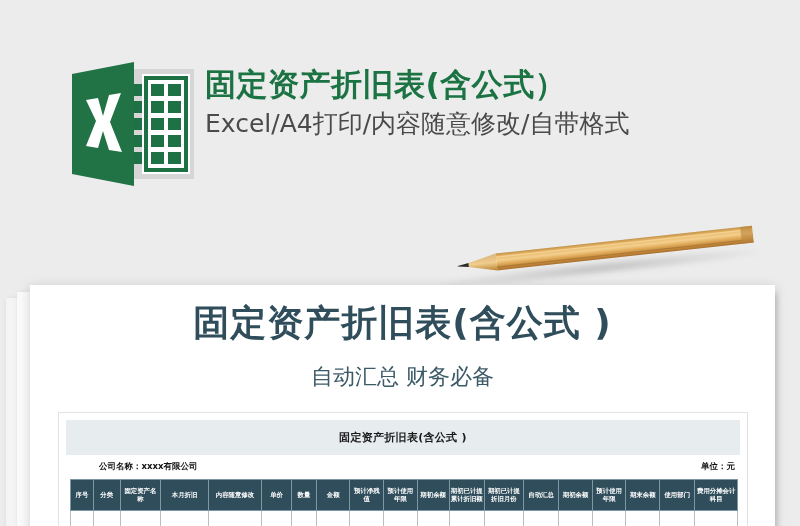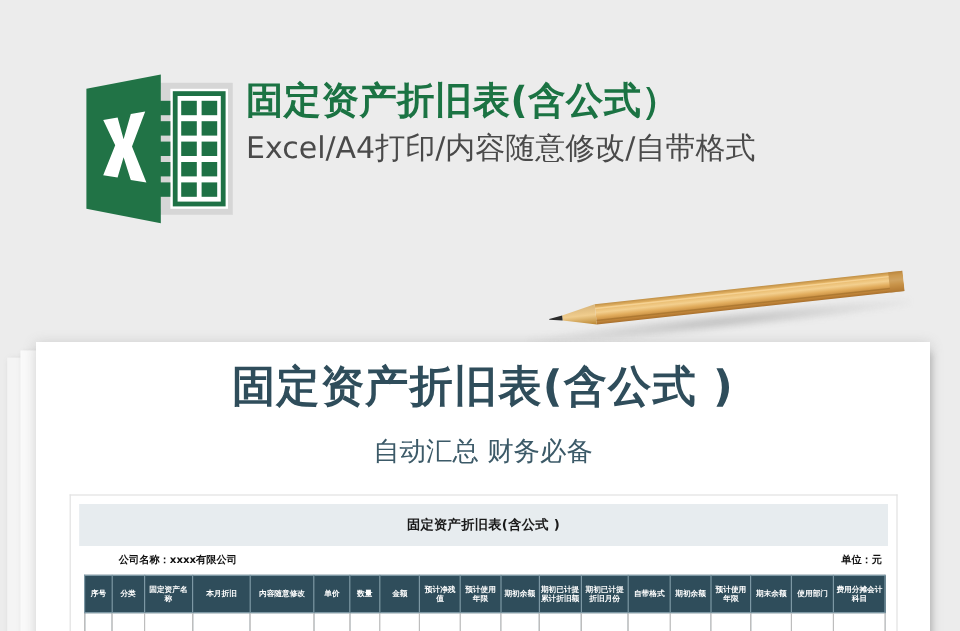--- a/index.html
+++ b/index.html
@@ -331,21 +331,21 @@
             <th>本月折旧</th>
             <th>内容随意修改</th>
             <th>单价</th>
             <th>数量</th>
             <th>金额</th>
             <th>预计净残值</th>
             <th>预计使用年限</th>
             <th>期初余额</th>
             <th>期初已计提累计折旧额</th>
             <th>期初已计提折旧月份</th>
-            <th>自带格式</th>
+            <th>自动汇总</th>
             <th>期初余额</th>
             <th>预计使用年限</th>
             <th>期末余额</th>
             <th>使用部门</th>
             <th>费用分摊会计科目</th>
           </tr>
       </thead>
       <tbody id="asset-body">
           <tr class="body-row">
             <td></td>

